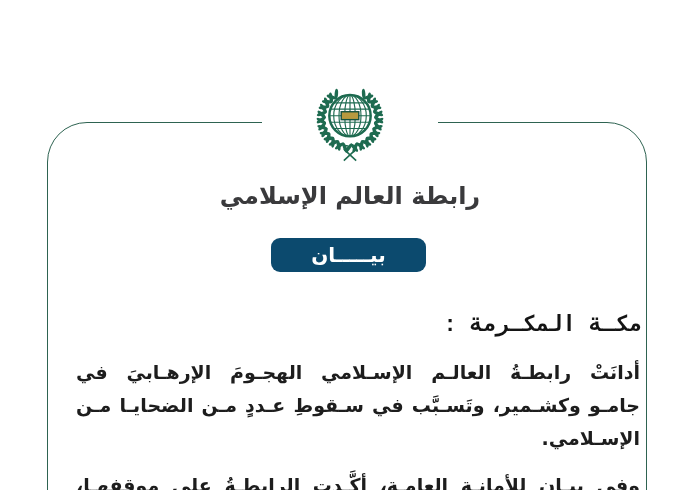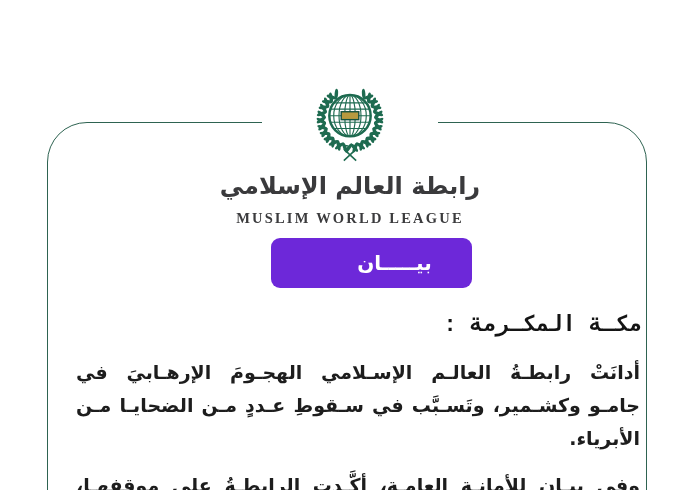--- a/index.html
+++ b/index.html
@@ -13,33 +13,33 @@
     border:1.5px solid #2e6351;border-radius:40px;z-index:1;background:transparent;
   }
   
   .logo-mask{
     position:absolute;left:262px;top:110px;width:176px;height:24px;
     background:#ffffff;z-index:2;
   }
   .logo{position:absolute;left:306px;top:84px;width:88px;height:81px;z-index:3;}
   .logo svg{display:block;width:88px;height:81px;}
   .calligraphy{
-    position:absolute;left:0;right:0;top:163px;z-index:3;
+    position:absolute;left:0;right:0;top:173px;z-index:3;
     text-align:center;direction:rtl;
     font-family:"DejaVu Sans",sans-serif;font-weight:bold;
     font-size:24px;line-height:46px;color:#3a3a3c;
   }
   .org-en{
     position:absolute;left:0;right:0;top:210px;z-index:3;
     text-align:center;font-family:"Liberation Serif","DejaVu Serif",serif;
     font-weight:bold;font-size:14.5px;letter-spacing:2.2px;color:#3b3b3d;
   }
   .banner{
-    position:absolute;left:271px;top:238px;width:155px;height:50px;z-index:3;
-    background:#6d28d9;border-radius:9px;display:flex;align-items:center;justify-content:center;padding-left:46px;
+    position:absolute;left:271px;top:238px;width:155px;height:34px;z-index:3;
+    background:#0c4a6e;border-radius:9px;display:flex;align-items:center;justify-content:center;
   }
   .banner-label{
     color:#ffffff;font-family:"DejaVu Sans",sans-serif;font-weight:bold;
     font-size:20px;line-height:34px;direction:rtl;
   }
   .city{
     position:absolute;right:58px;top:311px;z-index:3;direction:rtl;
     font-family:Liberation Mono, monospace;font-weight:bold;
     font-size:22px;color:#141414;
   }
@@ -112,32 +112,31 @@
         <line x1="26.5" y1="36" x2="73.5" y2="36" stroke="#1e6b50" stroke-width="1.3"></line>
         <line x1="27.5" y1="43.5" x2="72.5" y2="43.5" stroke="#1e6b50" stroke-width="1.3"></line>
         <line x1="31.5" y1="50.5" x2="68.5" y2="50.5" stroke="#1e6b50" stroke-width="1.3"></line>
         <rect x="40" y="31.5" width="20" height="9" fill="#b7993f" stroke="#14503e" stroke-width="1.6"></rect>
       </g>
     </svg>
   </div>
 
   <div class="calligraphy">رابطة العالم الإسلامي</div>
 
-  <div class="org-en">MUSLIM WORLD LEAGUE</div>
 
   <div class="banner">
     <span class="banner-label">بيـــــان</span>
   </div>
 
   <div class="city">مكـة المكـرمة :</div>
 
   <div class="body-text">
     <p class="para">
       <span class="line just">أدانَتْ رابطـةُ العالـم الإسـلامي الهجـومَ الإرهـابيَ في منطقـة باهـالجام في</span>
       <span class="line just">جامـو وكشـمير، وتَسـبَّب في سـقوطِ عـددٍ مـن الضحايـا مـن المدنيين</span>
-      <span class="line last">الأبرياء.</span>
+      <span class="line last">الإسـلامي.</span>
     </p>
     <p class="para">
       <span class="line just">وفي بيـان للأمانـة العامـة، أكَّـدتِ الرابطـةُ على موقفهـا، وموقـف</span>
     </p>
   </div>
 
 </div>
 
 </body></html>

